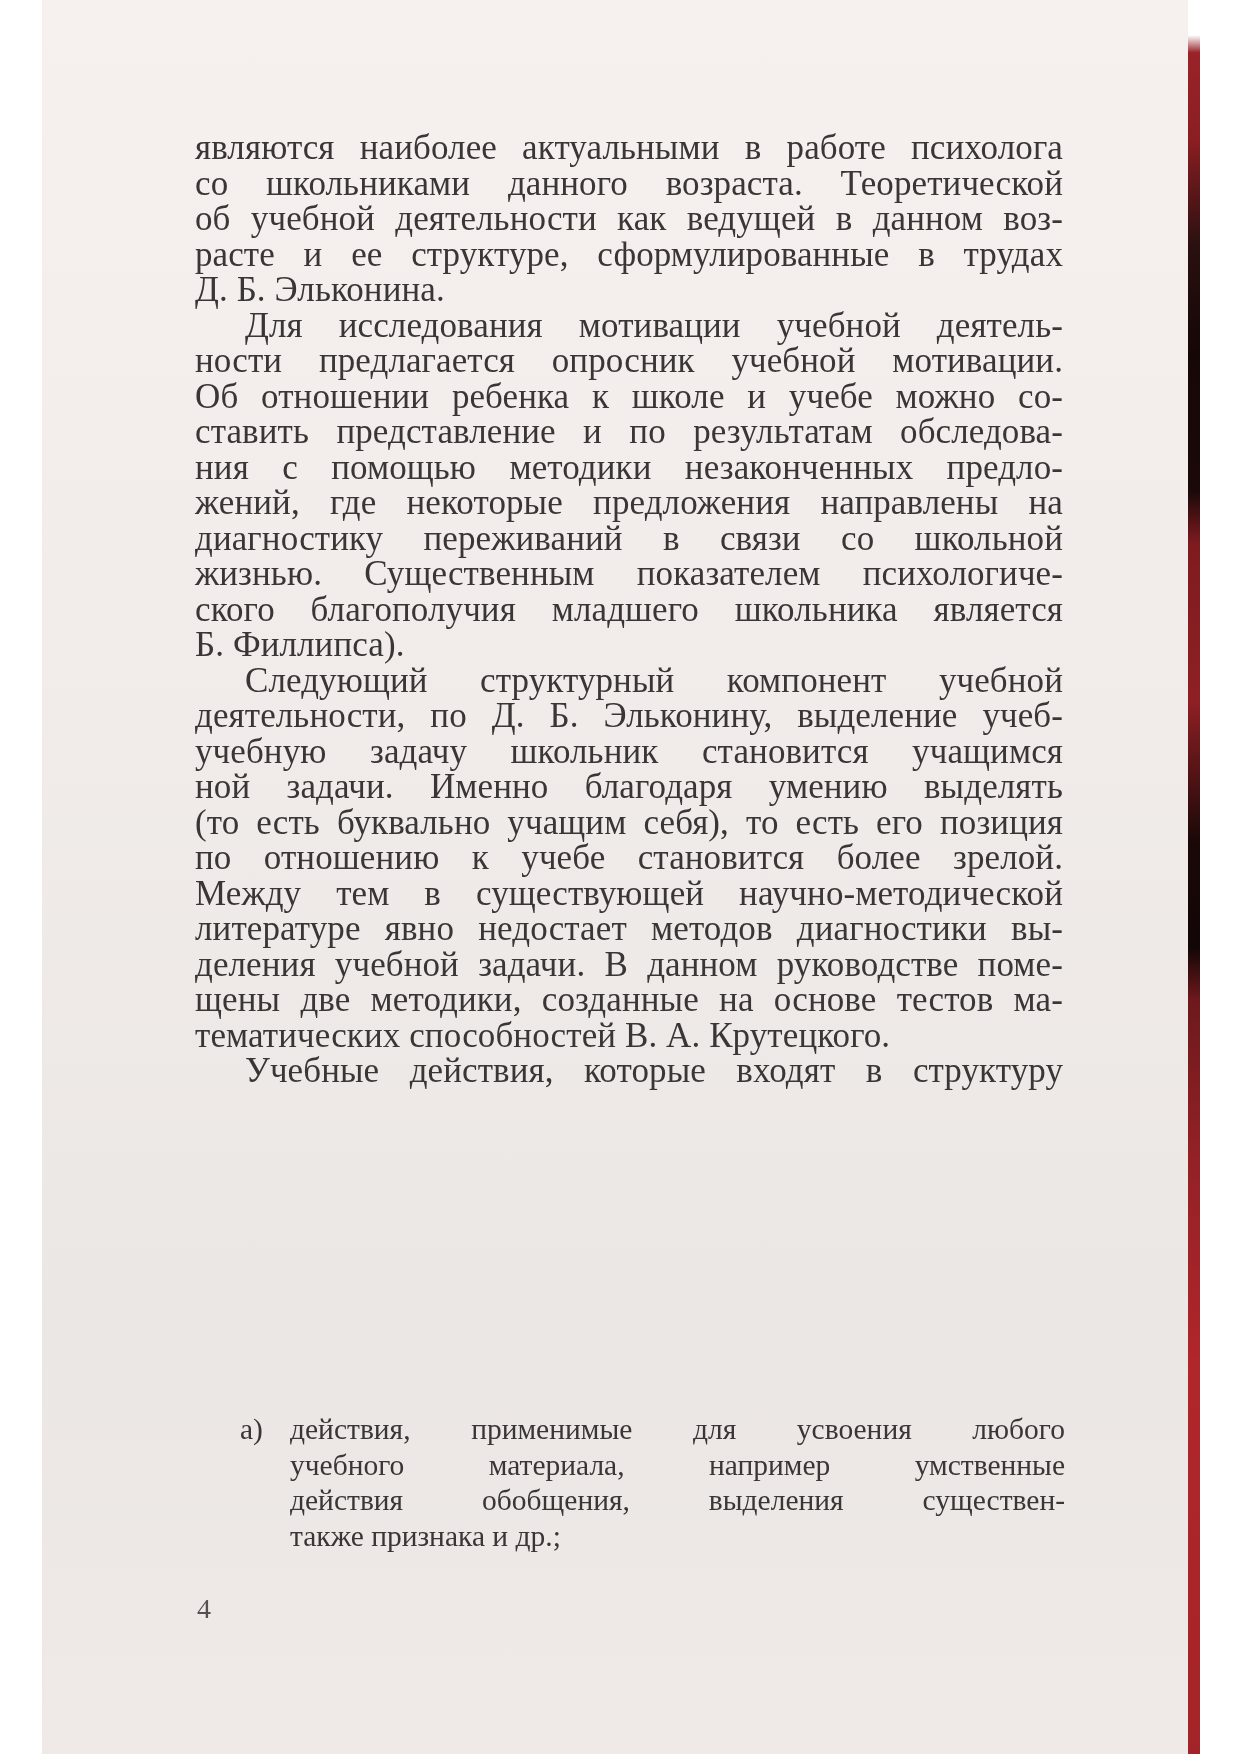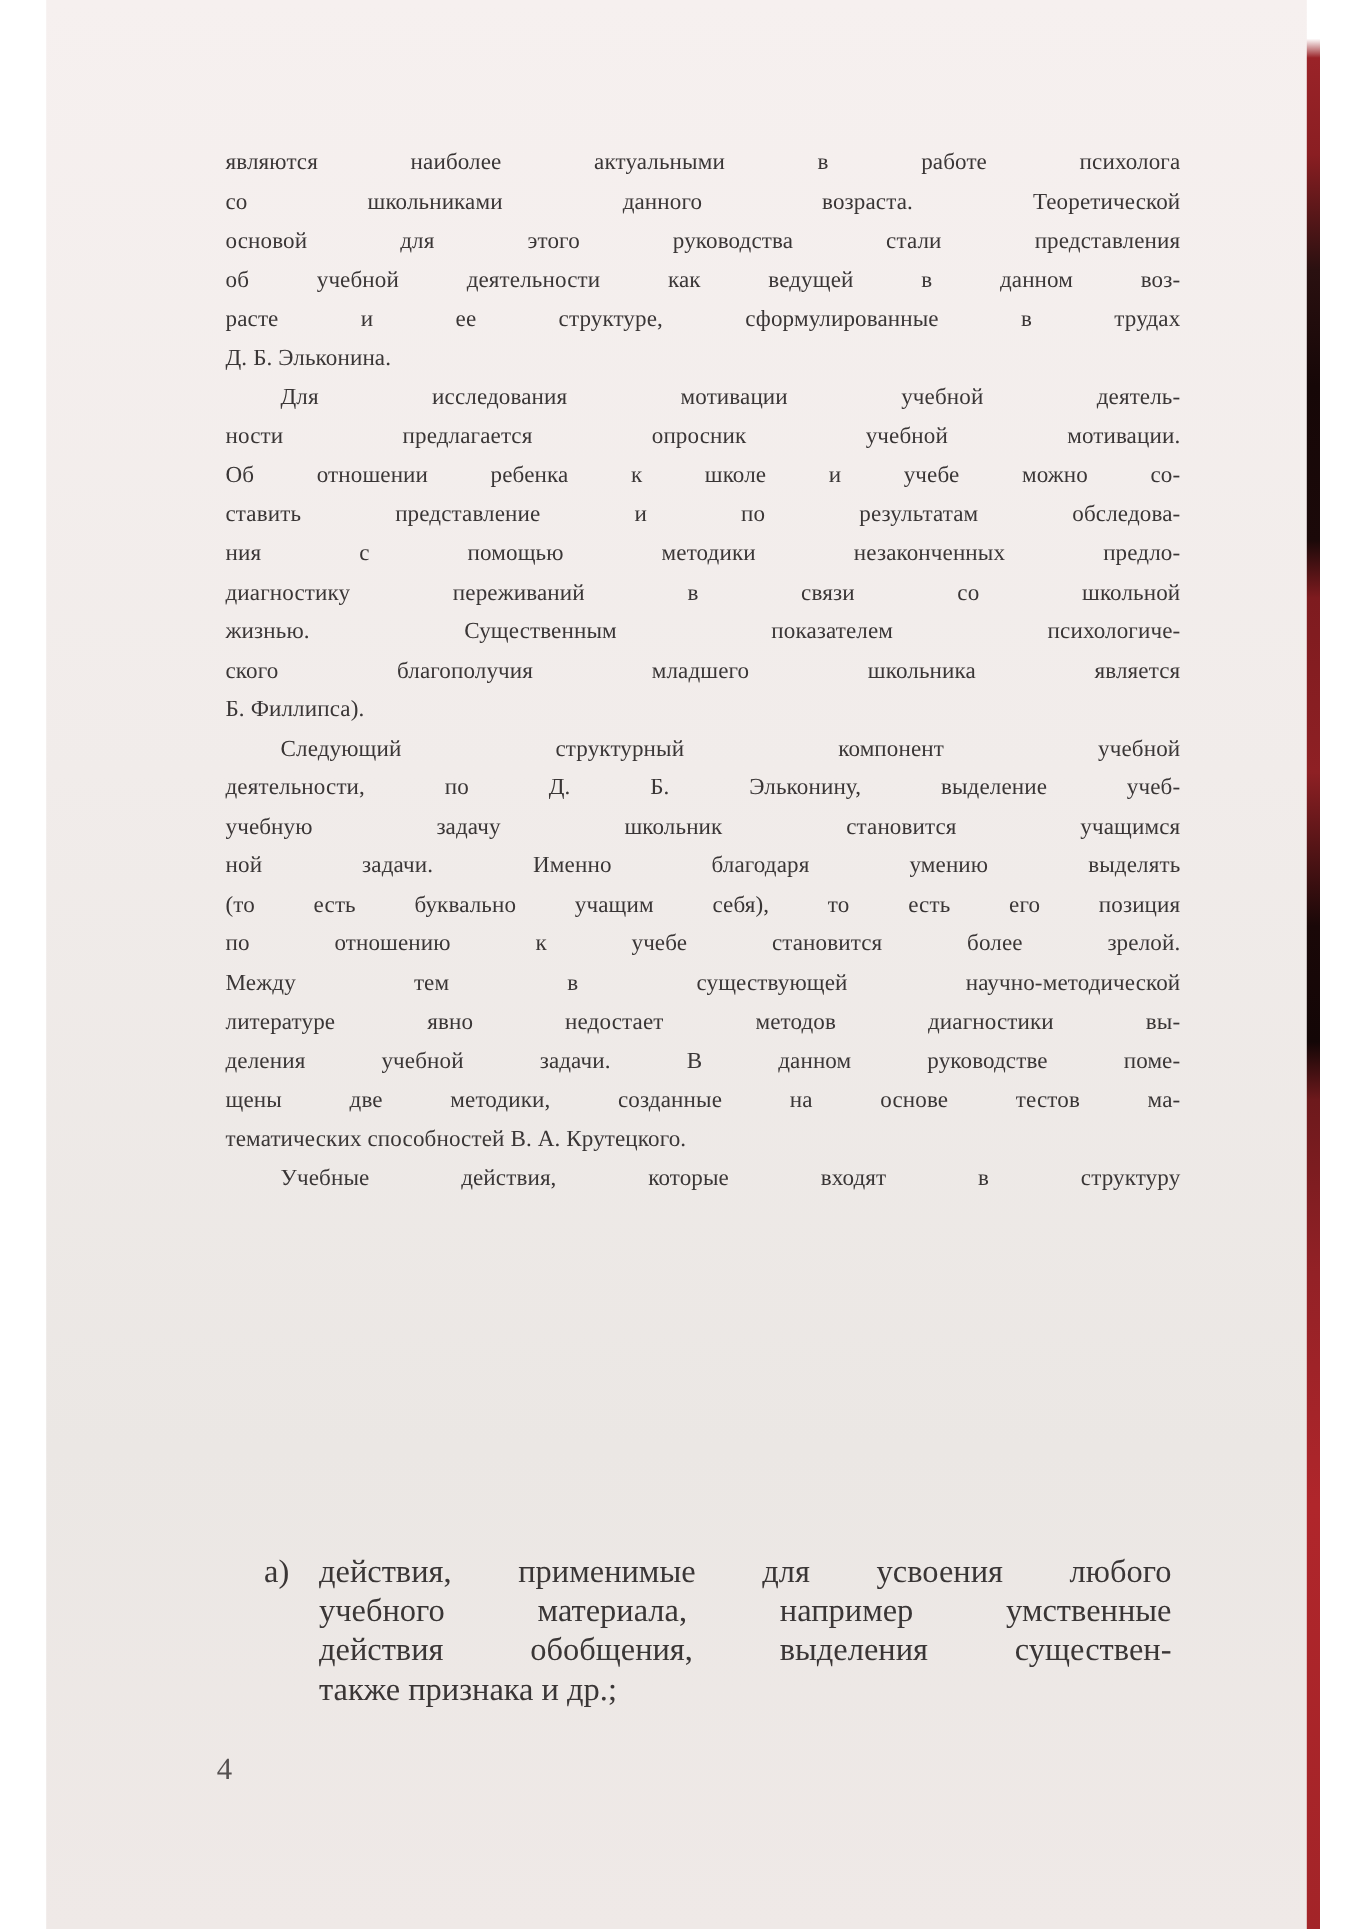--- a/index.html
+++ b/index.html
@@ -33,25 +33,25 @@
       #9a2328 3%, #8a1e22 8%,
       #2a1010 14%, #160707 20%,
       #1b0909 28%, #7e1b1f 31%,
       #8e2024 40%, #1a0808 48%,
       #130606 54%, #6d191c 57%,
       #932126 66%, #b0262b 78%,
       #a32428 100%);
   }
   .text-block {
     position: absolute;
-    left: 205px;
+    left: 195px;
     top: 130px;
     width: 868px;
     color: #3a3636;
-    font-size: 21px;
+    font-size: 35px;
     letter-spacing: 0.1px;
   }
   .line {
     display: block;
     height: 35.5px;
     line-height: 35.5px;
     white-space: nowrap;
     text-align: justify;
     text-align-last: justify;
   }
@@ -92,32 +92,32 @@
 <body>
 
 <div class="page"></div>
 <div class="binding-edge"></div>
 
 <div class="text-block">
 
   <div>
     <span class="line">являются наиболее актуальными в работе психолога</span>
     <span class="line">со школьниками данного возраста. Теоретической</span>
-    <span class="line">основой для этого руководства стали представления</span>
     <span class="line">об учебной деятельности как ведущей в данном воз-</span>
     <span class="line">расте и ее структуре, сформулированные в трудах</span>
     <span class="line last">Д. Б. Эльконина.</span>
   </div>
 
   <div>
     <span class="line indent">Для исследования мотивации учебной деятель-</span>
     <span class="line">ности предлагается опросник учебной мотивации.</span>
     <span class="line">Об отношении ребенка к школе и учебе можно со-</span>
     <span class="line">ставить представление и по результатам обследова-</span>
     <span class="line">ния с помощью методики незаконченных предло-</span>
+    <span class="line">жений, где некоторые предложения направлены на</span>
     <span class="line">диагностику переживаний в связи со школьной</span>
     <span class="line">жизнью. Существенным показателем психологиче-</span>
     <span class="line">ского благополучия младшего школьника является</span>
     <span class="line last">Б. Филлипса).</span>
   </div>
 
   <div>
     <span class="line indent">Следующий структурный компонент учебной</span>
     <span class="line">деятельности, по Д. Б. Эльконину, выделение учеб-</span>
     <span class="line">учебную задачу школьник становится учащимся</span>

